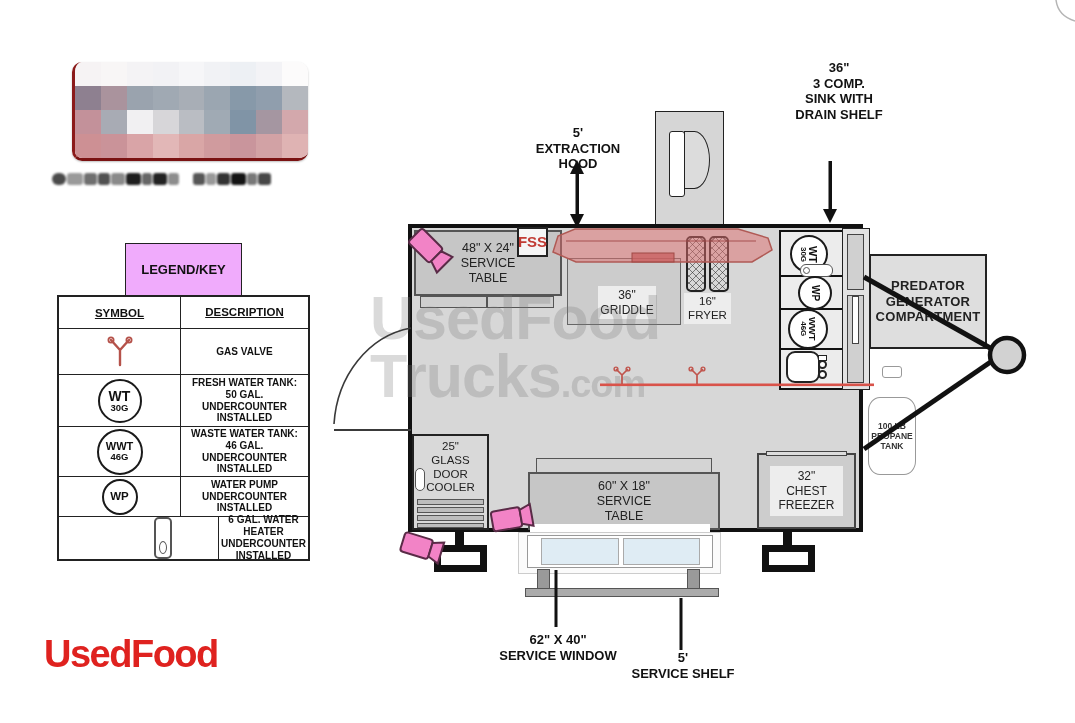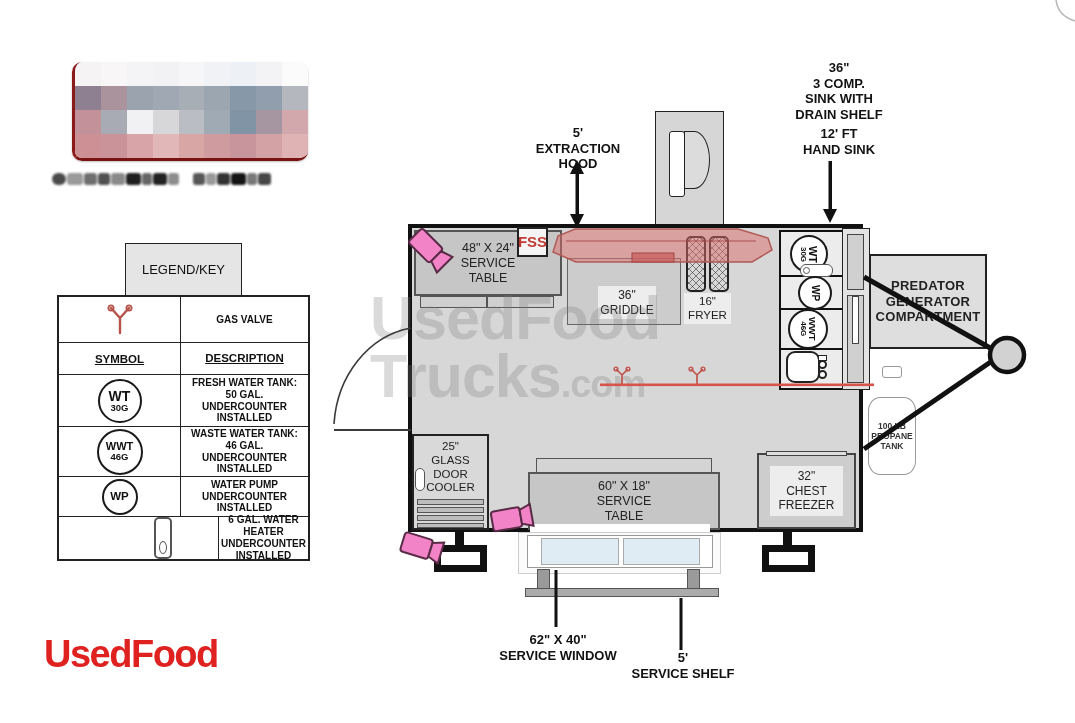--- a/index.html
+++ b/index.html
@@ -19,22 +19,22 @@
   .redline{position:absolute;left:52px;top:172px;height:14px;display:flex;align-items:center;gap:1px;
            filter:blur(1.2px);}
   .redline span{display:inline-block;height:12px;border-radius:3px;}
   .redline span:first-child{border-radius:7px;}
 
   .kspec{position:absolute;left:55px;top:189px;font-size:13px;font-weight:bold;color:#1a1a1a;letter-spacing:.2px;}
   .kspec .u{text-decoration:underline;}
 
   
   .legend-title{position:absolute;left:125px;top:243px;width:117px;height:53px;border:1.5px solid #222;
-                background:#e5e5e5;display:flex;align-items:center;justify-content:center;
-                font-weight:normal;font-size:13px;color:#111;box-sizing:border-box;}
+                background:#f0abfc;display:flex;align-items:center;justify-content:center;
+                font-weight:bold;font-size:13px;color:#111;box-sizing:border-box;}
   .ltable{position:absolute;left:57px;top:295px;width:253px;border:2px solid #222;background:#fff;box-sizing:border-box;}
   .lrow{display:flex;border-bottom:1.5px solid #222;box-sizing:border-box;}
   .lrow:last-child{border-bottom:none;}
   .lc1{width:122px;border-right:1.5px solid #222;display:flex;align-items:center;justify-content:center;box-sizing:border-box;}
   .lc2{flex:1;display:flex;align-items:center;justify-content:center;text-align:center;
        font-weight:bold;font-size:10px;color:#111;white-space:pre-line;line-height:1.18;box-sizing:border-box;padding:2px;}
   .lhead{font-weight:bold;font-size:11.5px;text-decoration:underline;color:#111;}
   .circ{border:2.5px solid #1a1a1a;border-radius:50%;background:#fff;display:flex;flex-direction:column;
         align-items:center;justify-content:center;box-sizing:border-box;line-height:1;}
   .circ .cm{font-weight:bold;color:#111;}
@@ -124,36 +124,36 @@
       <span style="background: rgb(153, 153, 153); width: 10px;"></span>
       <span style="background: rgb(51, 51, 51); width: 13px;"></span>
       <span style="background: rgb(20, 20, 20); width: 15px;"></span>
       <span style="background: rgb(120, 120, 120); width: 10px;"></span>
       <span style="background: rgb(71, 71, 71); width: 13px;"></span>
     </div>
 
 
   <div class="legend-title">LEGEND/KEY</div>
   <div class="ltable">
+    <div class="lrow" style="height:32px;">
+      <div class="lc1">
+          <span class="lhead">SYMBOL</span>
+        </div>
+      <div class="lc2"><span class="lhead">DESCRIPTION</span></div>
+    </div>
     <div class="lrow" style="height:46px;">
       <div class="lc1">
         <svg width="36" height="36" viewBox="0 0 36 36">
           <path d="M18 31 V16 M18 16 L9 6 M18 16 L27 6" stroke="#b5524a" stroke-width="2.4" fill="none" stroke-linecap="round"></path>
           <circle cx="9" cy="6" r="2.6" fill="none" stroke="#b5524a" stroke-width="1.8"></circle>
           <circle cx="27" cy="6" r="2.6" fill="none" stroke="#b5524a" stroke-width="1.8"></circle>
         </svg>
       </div>
       <div class="lc2">GAS VALVE</div>
     </div>
-    <div class="lrow" style="height:32px;">
-      <div class="lc1">
-          <span class="lhead">SYMBOL</span>
-        </div>
-      <div class="lc2"><span class="lhead">DESCRIPTION</span></div>
-    </div>
     <div class="lrow" style="height:52px;">
       <div class="lc1">
         <div class="circ" style="width:44px;height:44px;">
           <span class="cm" style="font-size:14px;">WT</span>
           <span class="cs" style="font-size:9.5px;">30G</span>
         </div>
       </div>
       <div class="lc2">FRESH WATER TANK:
 50 GAL.
 UNDERCOUNTER
@@ -193,22 +193,20 @@
     </div>
   </div>
 
   <div class="lbl" style="left:518px;top:125px;width:120px;font-size:13px;">5'
 EXTRACTION
 HOOD</div>
   <div class="lbl" style="left:778px;top:60px;width:122px;font-size:13px;">36"
 3 COMP.
 SINK WITH
 DRAIN SHELF</div>
-  <div class="lbl" style="left:778px;top:126px;width:122px;font-size:13px;">12' FT
-HAND SINK</div>
 
   <div class="abs hatchbox" style="left:655px;top:111px;width:69px;height:115px;background:#d6d6d6;border:1.5px solid #222;"></div>
   <div class="abs" style="left:669px;top:131px;width:16px;height:66px;background:#fff;border:1.5px solid #222;border-radius:3px;"></div>
   <div class="abs" style="left:684px;top:131px;width:26px;height:58px;background:#dcdcdc;border:1.5px solid #222;border-radius:0 60% 60% 0 / 0 50% 50% 0;"></div>
 
   <div class="trailer"></div>
 
   <div class="eq" style="left:414px;top:230px;width:148px;height:66px;background:#c6c6c6;border:2px solid #555;font-size:12.5px;">48" X 24"
 SERVICE
 TABLE</div>

